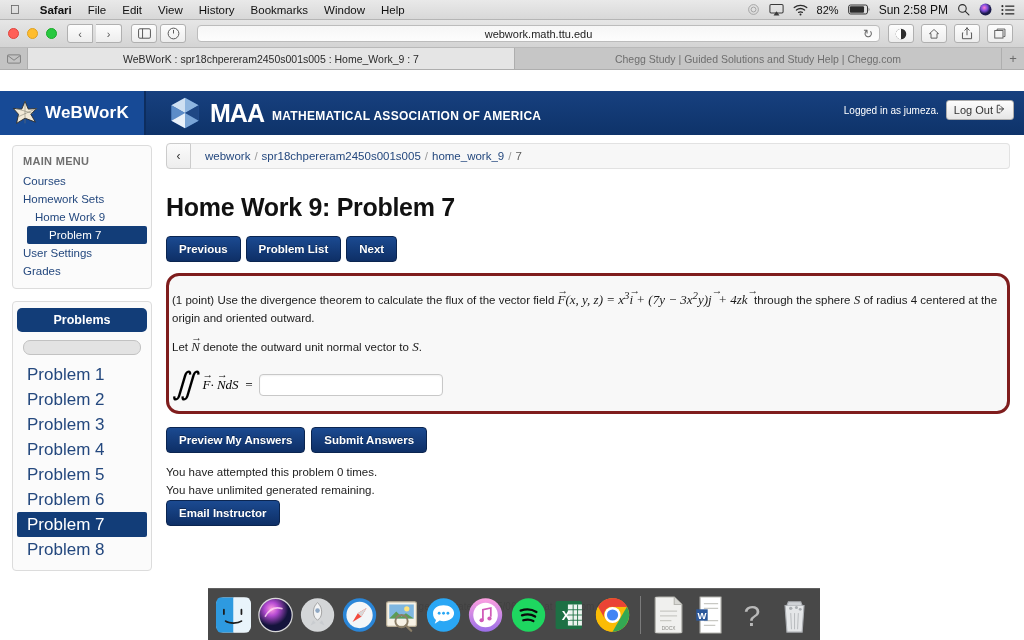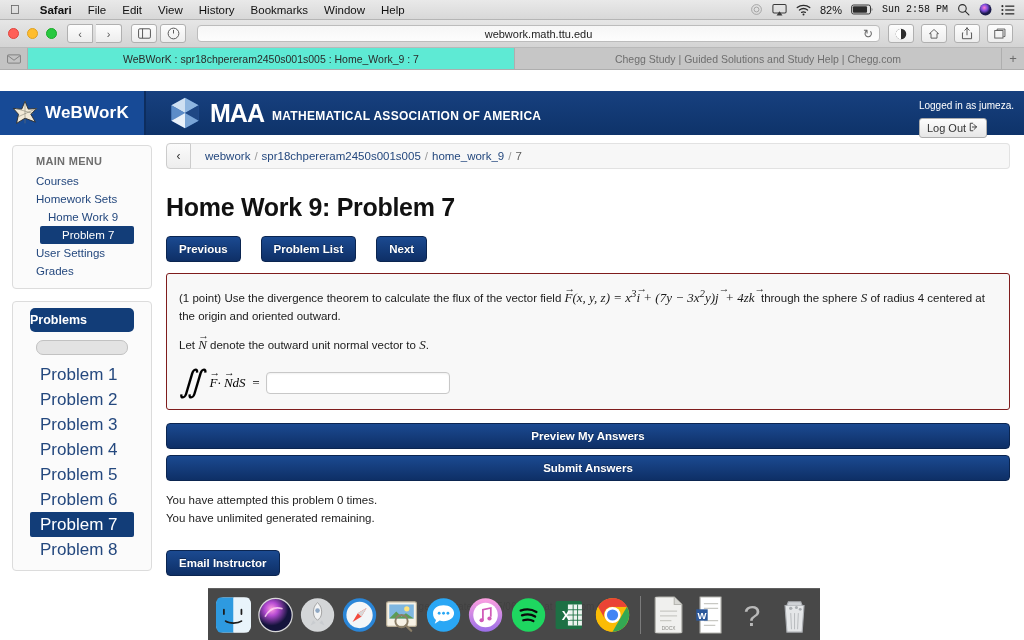--- a/index.html
+++ b/index.html
@@ -18,21 +18,21 @@
     border-bottom:1px solid #b5b5b5;
     display:flex; align-items:center;
     font-size:11.5px; color:#111;
   }
   .apple-logo { margin:0 12px 0 10px; font-size:13px; line-height:1; }
   .menubar-item { padding:0 8px; white-space:nowrap; }
   .menubar-item.bold { font-weight:bold; }
   .menubar-right { margin-left:auto; display:flex; align-items:center; gap:9px; padding-right:9px; }
   .mb-icon { display:inline-flex; align-items:center; justify-content:center; }
   .battery-pct { font-size:11px; }
-  .clock { font-size:10px; white-space:nowrap;font-family:Liberation Mono, monospace; }
+  .clock { font-size:12px; white-space:nowrap; }
 
   
   .safari { position:absolute; top:20px; left:0; width:1024px; height:620px; background:#fff; }
   .safari-toolbar {
     height:28px; background:linear-gradient(to bottom,#e6e6e6,#d4d4d4);
     border-bottom:1px solid #b9b9b9; display:flex; align-items:center; padding:0 8px;
   }
   .traffic { display:flex; gap:8px; align-items:center; margin-right:10px; }
   .dot { width:11px; height:11px; border-radius:50%; }
   .dot.red{background:#ff5f57;border:1px solid #e0443e;}
@@ -59,65 +59,65 @@
   .tabbar { height:22px; background:#cfcfcf; display:flex; align-items:stretch; border-bottom:1px solid #aeaeae; }
   .tab-mailicon {
     width:28px; display:flex; align-items:center; justify-content:center;
     background:#c3c3c3; border-right:1px solid #aeaeae; font-size:10px; color:#777;
   }
   .tab {
     flex:1; display:flex; align-items:center; justify-content:center;
     font-size:10.5px; border-right:1px solid #aeaeae;
     white-space:nowrap; overflow:hidden;
   }
-  .tab.active { background:#5eead4; color:#2a2a2a; }
+  .tab.active { background:#e5e5e5; color:#2a2a2a; }
   .tab.inactive { background:#c6c6c6; color:#6e6e6e; }
   .tab-plus { width:22px; display:flex; align-items:center; justify-content:center; background:#c6c6c6; font-size:13px; color:#6b6b6b; }
 
   
   .page { position:absolute; top:71px; left:0; width:1024px; height:569px; background:#fff; overflow:hidden; }
 
   .ww-header {
     height:44px; background:#123d78; display:flex; align-items:center; position:relative;
     background:linear-gradient(to bottom,#17407f,#0e3369);
   }
   .ww-logo-box {
     width:146px; height:100%; display:flex; align-items:center; gap:7px;
     padding-left:12px; background:#174a96; border-right:2px solid #0d2d5e;
   }
   .star-icon { width:26px; height:26px; }
   .ww-logo-text { color:#fff; font-weight:bold; font-size:17px; letter-spacing:.2px; }
   .maa-box { display:flex; align-items:center; gap:8px; padding-left:22px; }
   .maa-icon { width:34px; height:34px; }
   .maa-text { color:#fff; font-weight:bold; font-size:25px; letter-spacing:-1px; }
   .maa-sub { color:#fff; font-size:12px; font-weight:bold; letter-spacing:.3px; padding-top:5px; }
-  .login-area { position:absolute; right:10px; top:9px; display:flex; align-items:flex-start; gap:7px;flex-direction:column; }
+  .login-area { position:absolute; right:10px; top:9px; display:flex; align-items:center; gap:7px; }
   .login-text { color:#fff; font-size:10px; }
   .logout-btn {
     background:linear-gradient(to bottom,#fdfdfd,#e6e6e6); border:1px solid #adadad; border-radius:3px;
     font-size:11px; color:#333; padding:3px 7px; display:flex; align-items:center; gap:3px;
   }
 
   .body-wrap { display:flex; height:525px; }
 
   
   .sidebar { width:160px; padding:10px 8px 0 12px; background:#fff; }
   .panel {
     border:1px solid #dcdcdc; border-radius:4px; background:#fbfbfb;
-    padding:8px 17px; margin-bottom:12px;
+    padding:8px 4px; margin-bottom:12px;
   }
   .menu-head { font-size:11px; font-weight:bold; color:#6f6f6f; letter-spacing:.3px; padding:1px 6px 5px; }
   .menu-link { display:block; font-size:11.5px; color:#24487e; padding:3px 6px; }
   .menu-link.indent1 { padding-left:18px; }
   .menu-link.active {
     background:#123d78; color:#fff; border-radius:2px; padding-left:22px; margin-left:10px;
   }
   .problems-title {
     background:#123d78; color:#fff; font-weight:bold; font-size:12.5px;
-    border-radius:5px; padding:5px 0; margin:-2px 0 8px;
+    text-align:center; border-radius:5px; padding:5px 0; margin:-2px 0 8px;
   }
   .prob-search {
     height:15px; border:1px solid #c2c2c2; border-radius:7px; background:#e3e3e3;
     margin:0 6px 7px;
   }
   .prob-link { display:block; font-size:17px; color:#24487e; padding:2.5px 10px; }
   .prob-link.active { background:#123d78; color:#fff; border-radius:2px; }
 
   
   .main { flex:1; padding:8px 14px 0 6px; }
@@ -129,49 +129,49 @@
   }
   .crumbs {
     flex:1; border:1px solid #e2e2e2; border-left:none; border-radius:0 4px 4px 0;
     background:#f7f7f7; display:flex; align-items:center; padding-left:14px;
     font-size:11.5px; color:#5c5c5c; gap:4px;
   }
   .crumbs a { color:#24487e; }
   .crumb-sep { color:#999; }
   .page-title { font-size:25px; font-weight:bold; color:#111; margin:24px 0 14px; letter-spacing:-.3px; }
 
-  .navbtns { display:flex; gap:20px; margin-bottom:11px; }
+  .navbtns { display:flex; gap:5px; margin-bottom:11px; }
   .bluebtn {
     background:linear-gradient(to bottom,#1b4a91,#0e2f66);
     border:1px solid #0b2550; border-radius:4px;
     color:#fff; font-size:11.5px; font-weight:bold; padding:6px 12px;
     text-shadow:0 -1px 0 rgba(0,0,0,.35);
   }
 
   .problem-box {
-    border:1px solid #7f1d1d; background:#f8f8f8; border-radius:3px;
-    padding:11px 12px 14px; margin-bottom:13px;
+    border:3px solid #7f1d1d; background:#f8f8f8; border-radius:13px;
+    padding:11px 3px 14px; margin-bottom:13px;
   }
   .prob-text { font-size:11.5px; color:#1b1b1b; line-height:1.55; }
   .mathspan { font-family:"Liberation Serif", serif; font-style:italic; font-size:13px; }
   .vec { position:relative; display:inline-block; }
   .vec::after {
     content:"\2192"; position:absolute; left:0; top:-0.72em; font-size:.82em;
     font-style:normal; width:100%; text-align:center;
   }
   .prob-line2 { margin-top:11px; font-size:11.5px; color:#1b1b1b; }
   .answer-row { display:flex; align-items:center; gap:6px; margin-top:17px; }
   .dblint { font-family:"Liberation Serif", serif; font-size:31px; line-height:.8; font-style:italic; }
   .ansinput {
     width:184px; height:22px; border:1px solid #c8c8c8; border-radius:4px;
     background:#fff; box-shadow:inset 0 1px 2px rgba(0,0,0,.06);
   }
-  .submitrow { display:flex; gap:6px; margin-bottom:11px;flex-direction:column; }
+  .submitrow { display:flex; gap:6px; margin-bottom:11px; }
   .status-line { font-size:11.5px; color:#222; line-height:1.55; }
-  .email-btn { margin-top:22px; display:inline-block; }
+  .email-btn { display:inline-block; }
   .footer-note {
     position:absolute; left:0; right:0; bottom:48px; text-align:center;
     font-size:10px; color:#8a8a8a;
   }
 
   
   .dock {
     position:absolute; left:208px; bottom:0; width:612px; height:52px;
     background:rgba(58,58,58,.93); border-top:1px solid rgba(120,120,120,.5);
     display:flex; align-items:center; padding:0 8px; gap:7px;

